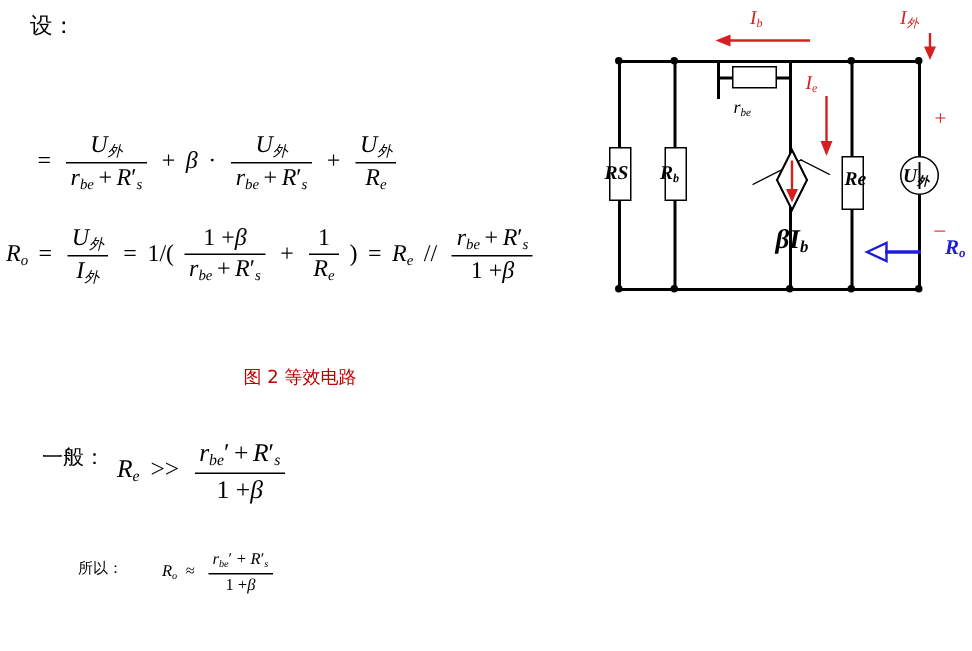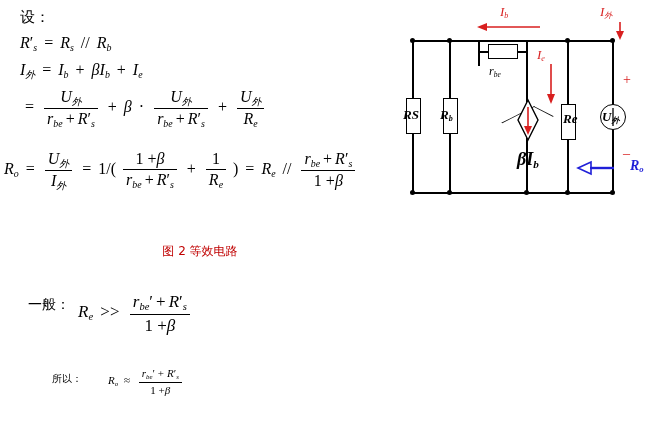--- a/index.html
+++ b/index.html
@@ -188,37 +188,21 @@
   .red { color: #d81f1f; }
   .blue { color: #1f1fd8; }
 </style>
 </head>
 <body>
 
 <div class="page">
 
   <div class="line-she">设：</div>
 
-  <div class="eq1 math">
-    <span>R</span><span class="up">′</span><span class="sub">s</span>
-    <span class="op">=</span>
-    <span>R</span><span class="sub">s</span>
-    <span class="op">//</span>
-    <span>R</span><span class="sub">b</span>
-  </div>
-
-  <div class="eq2 math">
-    <span>I</span><span class="sub up">外</span>
-    <span class="op">=</span>
-    <span>I</span><span class="sub">b</span>
-    <span class="op">+</span>
-    <span>β</span><span>I</span><span class="sub">b</span>
-    <span class="op">+</span>
-    <span>I</span><span class="sub">e</span>
-  </div>
+
 
   <div class="eq3 math">
     <span class="op">=</span>
     <span class="frac">
       <span class="num"><span>U</span><span class="sub up">外</span></span>
       <span class="den"><span>r</span><span class="sub">be</span><span class="op">+</span><span>R</span><span class="up">′</span><span class="sub">s</span></span>
     </span>
     <span class="op">+</span>
     <span>β</span>
     <span class="op">·</span>

